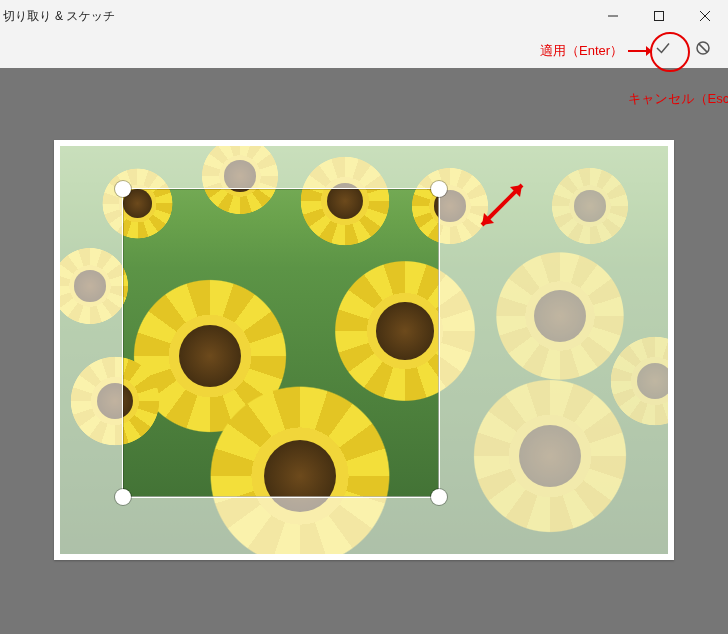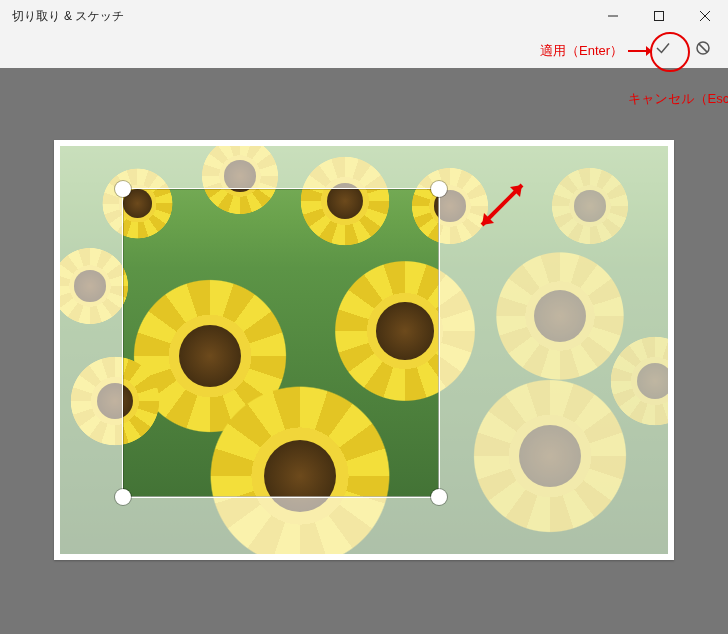--- a/index.html
+++ b/index.html
@@ -21,21 +21,21 @@
   .titlebar {
     height: 32px;
     background: #f3f3f3;
     display: flex;
     align-items: center;
     position: relative;
   }
   .titlebar .title {
     font-size: 12px;
     color: #222;
-    padding-left: 12px;
+    padding-left: 3px;
   }
   .winbtns {
     position: absolute;
     right: 0;
     top: 0;
     height: 32px;
     display: flex;
   }
   .winbtn {
     width: 46px;

